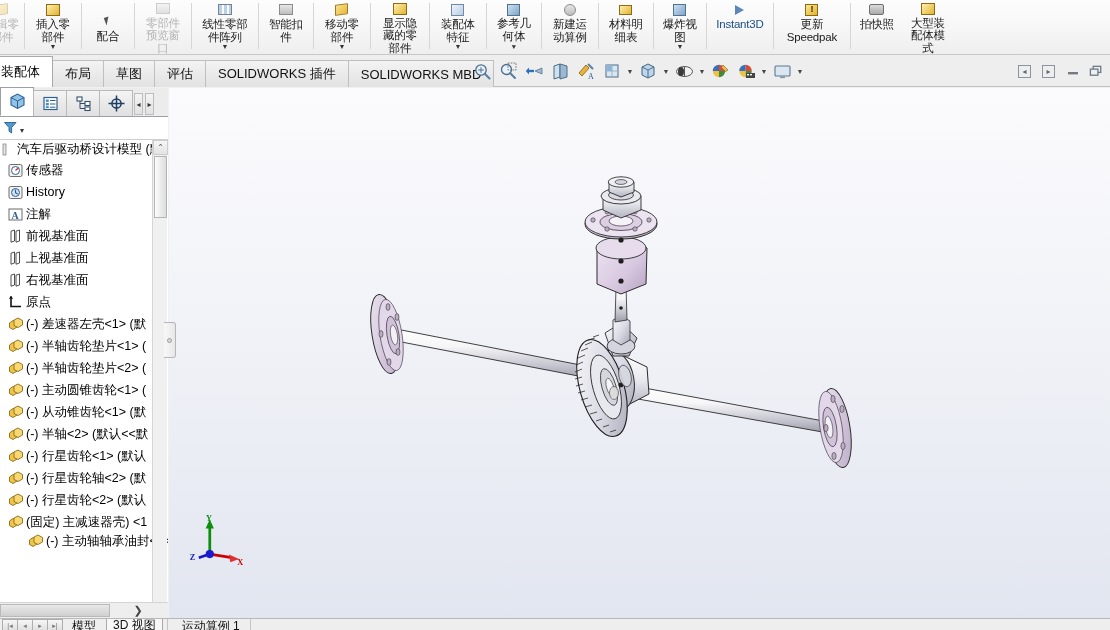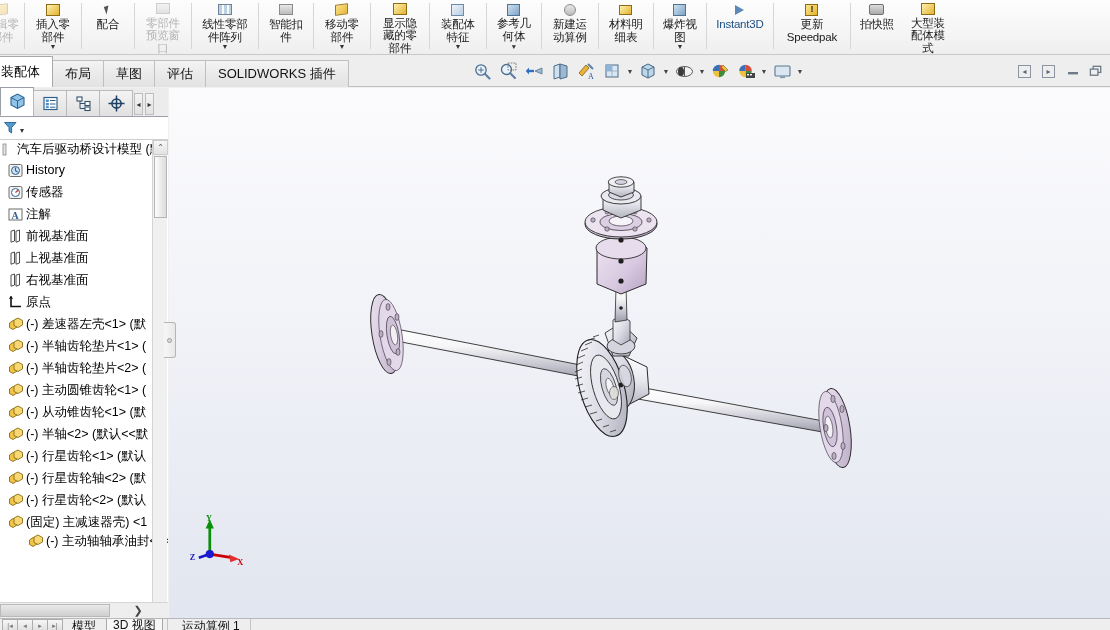--- a/index.html
+++ b/index.html
@@ -341,21 +341,21 @@
     <div class="rb-item" style="min-width:52px;">
       <div class="rb-ico">
           <div class="ic-part2"></div>
         </div>
       <div class="rb-lbl">插入零
 部件</div>
       <div class="rb-arrow">▼</div>
     </div>
     <div class="rb-sep"></div>
 
-    <div class="rb-item" style="min-width:48px;">
+    <div class="rb-item" style="min-width:48px;justify-content:center;">
       <div class="rb-ico">
           <div class="ic-cursor"></div>
         </div>
       <div class="rb-lbl">配合</div>
     </div>
     <div class="rb-sep"></div>
 
     <div class="rb-item disabled" style="min-width:52px;">
       <div class="rb-ico">
           <div class="ic-gray" style="opacity:.4"></div>
@@ -497,20 +497,23 @@
         <span>布局</span>
       </div>
       <div class="tab">
         <span>草图</span>
       </div>
       <div class="tab">
         <span>评估</span>
       </div>
       <div class="tab">
         <span>SOLIDWORKS 插件</span>
+      </div>
+      <div class="tab">
+        <span>SOLIDWORKS MBD</span>
       </div>
     </div>
 
     <div class="vtoolbar">
       <div class="vt-btn">
         <svg width="19" height="19" viewBox="0 0 19 19">
             <circle cx="8" cy="8" r="5.2" fill="#e9f1f8" stroke="#4a6f92" stroke-width="1.3"></circle>
             <path d="M11.8 11.8 L16.5 16.5" stroke="#5b7fa2" stroke-width="2.1" stroke-linecap="round"></path>
             <path d="M8 5.2v5.6M5.2 8h5.6" stroke="#4a6f92" stroke-width="1"></path>
           </svg>
@@ -676,36 +679,36 @@
         <svg width="13" height="15" viewBox="0 0 13 15" style="flex:none;margin-right:2px;">
           <rect x="1" y="2" width="3" height="11" fill="#e2e2e2" stroke="#8b8b8b" stroke-width=".8"></rect>
         </svg>
         <span class="tlabel">汽车后驱动桥设计模型  (默</span>
       </div>
 
       <div class="tree-row">
         <span class="ticon">
           <svg width="15" height="15" viewBox="0 0 15 15">
               <rect x="1" y="1.5" width="13" height="12" rx="1.5" fill="#f3f3f3" stroke="#6d6d6d" stroke-width="1"></rect>
+              <circle cx="7.5" cy="7.5" r="4" fill="#fff" stroke="#2f6090" stroke-width="1"></circle>
+              <path d="M7.5 7.5 L10.3 5" stroke="#c03a2b" stroke-width="1.3"></path>
+            </svg>
+        </span>
+        <span class="tlabel">传感器</span>
+      </div>
+
+      <div class="tree-row">
+        <span class="ticon">
+          <svg width="15" height="15" viewBox="0 0 15 15">
+              <rect x="1" y="1.5" width="13" height="12" rx="1.5" fill="#f3f3f3" stroke="#6d6d6d" stroke-width="1"></rect>
               <circle cx="7.5" cy="7.5" r="4" fill="#cfe1f2" stroke="#2f6090" stroke-width="1"></circle>
               <path d="M7.5 4.6v3l2.1 1.4" stroke="#2f6090" stroke-width="1.1" fill="none"></path>
             </svg>
         </span>
         <span class="tlabel">History</span>
-      </div>
-
-      <div class="tree-row">
-        <span class="ticon">
-          <svg width="15" height="15" viewBox="0 0 15 15">
-              <rect x="1" y="1.5" width="13" height="12" rx="1.5" fill="#f3f3f3" stroke="#6d6d6d" stroke-width="1"></rect>
-              <circle cx="7.5" cy="7.5" r="4" fill="#fff" stroke="#2f6090" stroke-width="1"></circle>
-              <path d="M7.5 7.5 L10.3 5" stroke="#c03a2b" stroke-width="1.3"></path>
-            </svg>
-        </span>
-        <span class="tlabel">传感器</span>
       </div>
 
       <div class="tree-row">
         <span class="ticon">
           <svg width="15" height="15" viewBox="0 0 15 15">
               <rect x="1" y="2" width="13" height="11" fill="#fdfdfd" stroke="#6d6d6d" stroke-width="1"></rect>
               <text x="3.6" y="11.5" font-size="10" font-family="serif" fill="#2f6090" font-weight="bold">A</text>
             </svg>
         </span>
         <span class="tlabel">注解</span>

